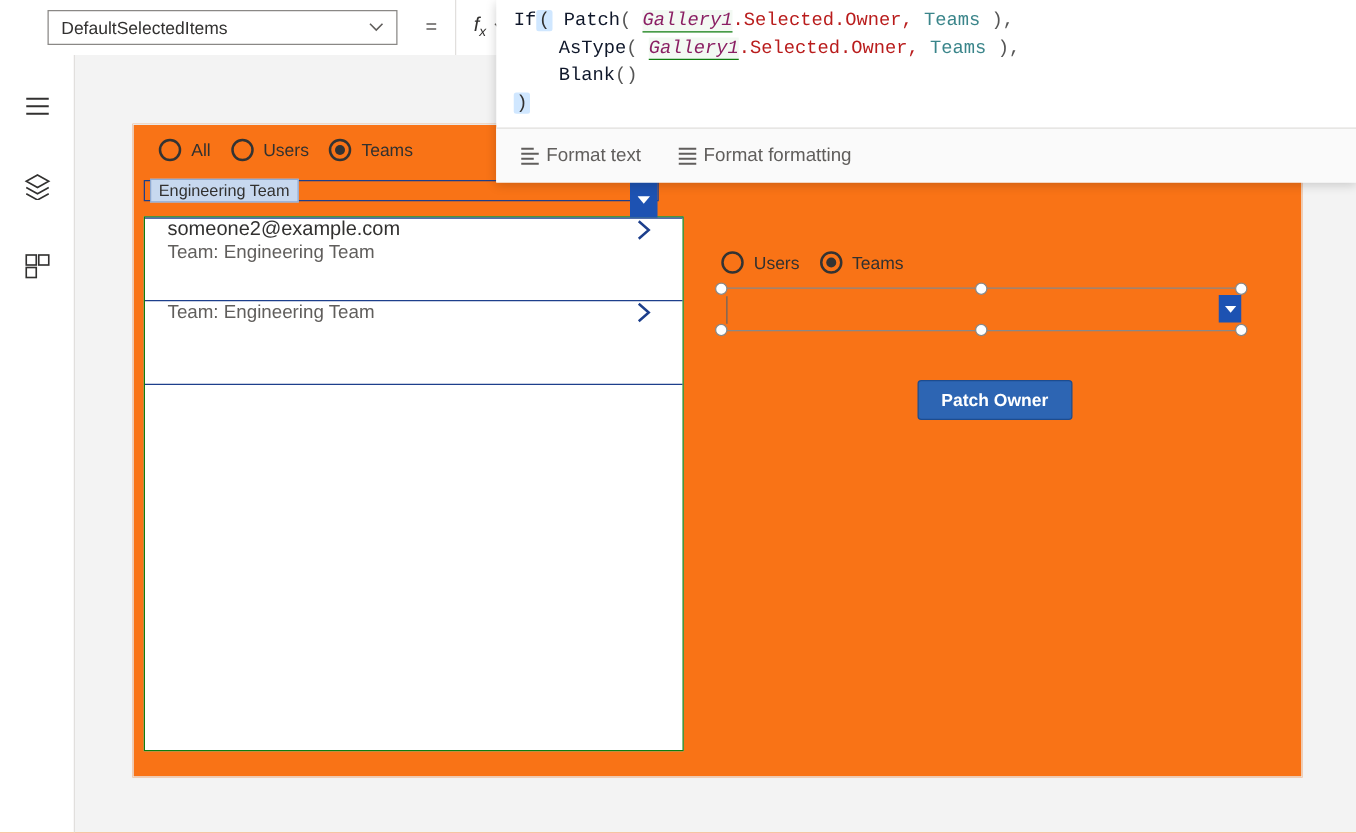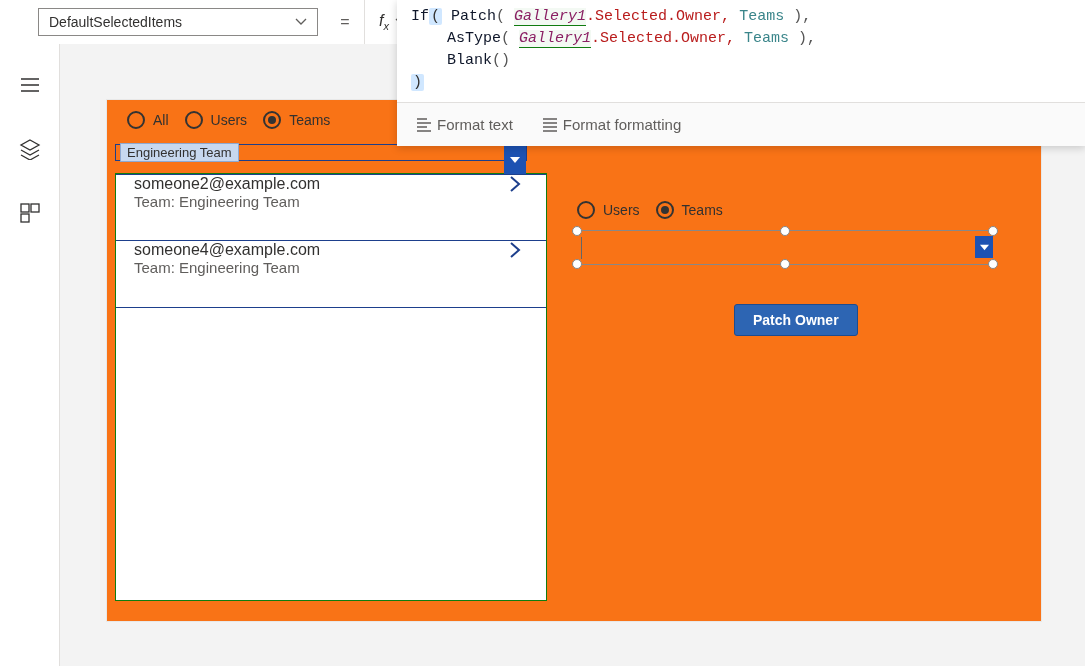--- a/index.html
+++ b/index.html
@@ -272,21 +272,20 @@
           <div class="gi-text">
             <div class="t1">someone2@example.com</div>
             <div class="t2">Team: Engineering Team</div>
           </div>
           <svg class="gi-arrow" viewBox="0 0 18 18">
               <path d="M5 2 L13 9 L5 16"></path>
             </svg>
         </div>
         <div class="gal-item">
           <div class="gi-text">
-            <div class="t1">someone4@example.com</div>
             <div class="t2">Team: Engineering Team</div>
           </div>
           <svg class="gi-arrow" viewBox="0 0 18 18">
               <path d="M5 2 L13 9 L5 16"></path>
             </svg>
         </div>
       </div>
     </div>
 
     <div class="right-col">

